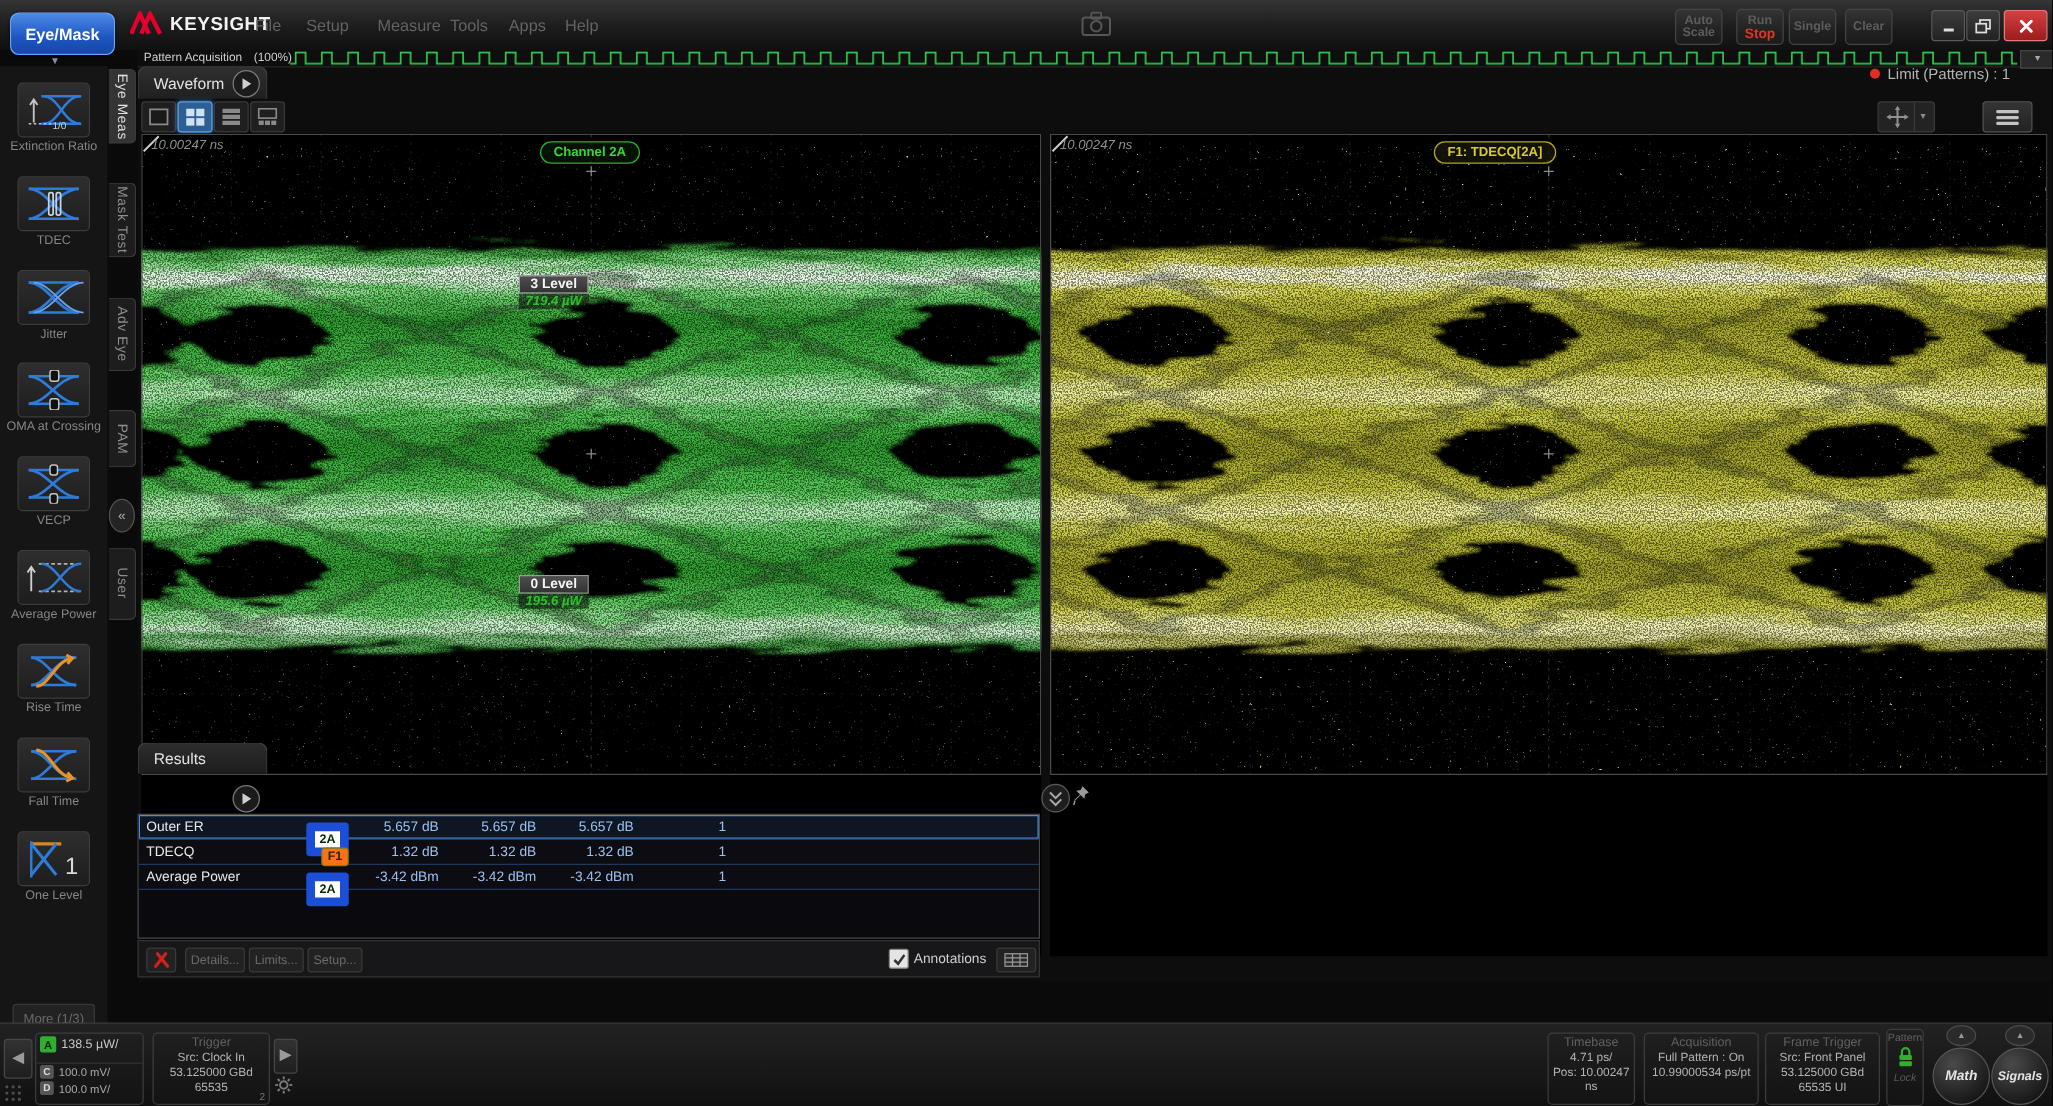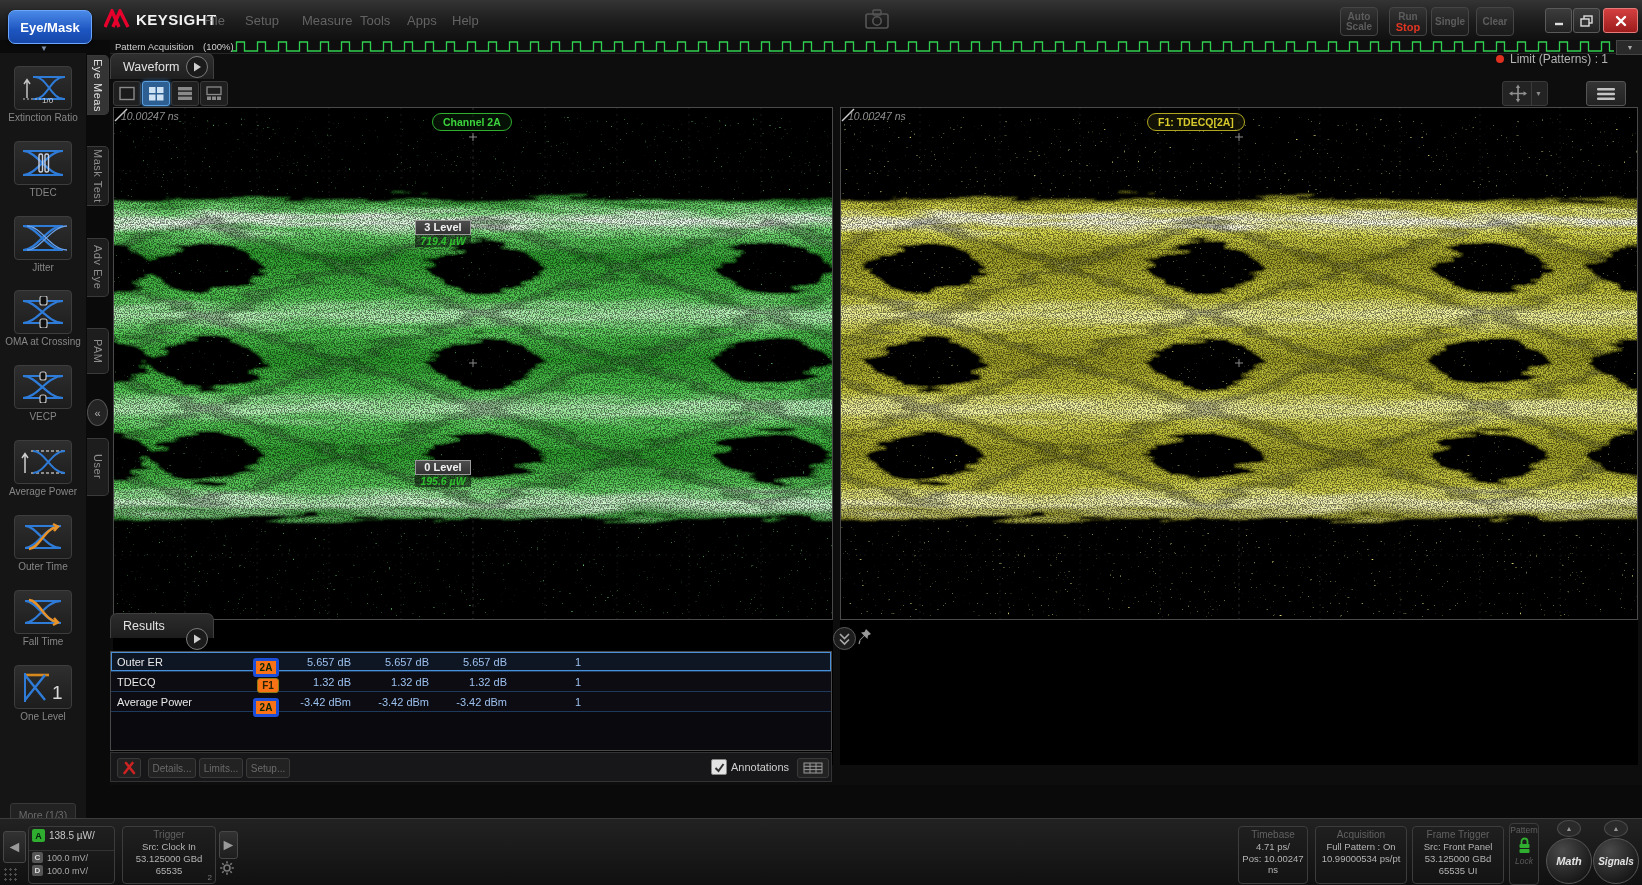--- a/index.html
+++ b/index.html
@@ -43,34 +43,34 @@
   
   .panel{position:absolute;top:107px;height:658px;background:#000;}
   .stamp{position:absolute;left:8px;top:3px;font-size:10.5px;font-style:italic;color:#8f8f8f;}
   .pill{position:absolute;top:6px;padding:2px 10px;border-radius:10px;font-weight:bold;font-size:10.5px;}
   .pill.green{left:319px;color:#3cd43c;border:1px solid #2fae2f;background:rgba(8,28,8,.6);}
   .pill.yellow{left:307px;color:#d6ca2c;border:1px solid #b0a620;background:rgba(30,28,8,.6);}
   .lvlbox{position:absolute;width:56px;text-align:center;}
   .lvlt{background:linear-gradient(#4e4e4e,#333);border:1px solid #9a9a9a;font-weight:bold;font-size:11px;color:#f4f4f4;line-height:13px;}
   .lvlv{background:rgba(8,8,8,.55);font-style:italic;font-weight:bold;font-size:10.5px;color:#2fc02f;line-height:12px;}
   
-  .restab{position:absolute;left:110px;top:613px;width:104px;height:25px;background:linear-gradient(#2c2c2c,#1d1d1d);border:1px solid #404040;border-bottom:none;border-radius:7px 7px 0 0;color:#e2e2e2;font-size:12.5px;display:flex;align-items:center;padding-left:12px;box-sizing:border-box;}
+  .restab{position:absolute;left:110px;top:594px;width:104px;height:25px;background:linear-gradient(#2c2c2c,#1d1d1d);border:1px solid #404040;border-bottom:none;border-radius:7px 7px 0 0;color:#e2e2e2;font-size:12.5px;display:flex;align-items:center;padding-left:12px;box-sizing:border-box;}
   .resbox{position:absolute;left:110px;top:651px;width:722px;height:100px;background:#0a0a0e;border:1px solid #484848;box-sizing:border-box;}
   .thead{display:flex;height:19px;background:#161616;border-bottom:1px solid #5a5a5a;font-size:11px;color:#9a9a9a;align-items:center;}
   .trow{display:flex;height:19px;font-size:11px;align-items:center;border-bottom:1px solid #1d3a5c;background:#0c0c12;}
   .trow.sel{box-shadow:inset 0 0 0 1px #4a90d9;background:#0e1624;}
   .c{box-sizing:border-box;}
   .c.name{width:172px;padding-left:6px;position:relative;color:#e8e8e8;}
   .thead .c{border-right:1px solid #4a4a4a;height:14px;line-height:14px;}
   .thead .c:last-child{border-right:none;}
   .c.v{width:78px;text-align:right;padding-right:10px;color:#9cc0ee;}
   .thead .c.v{color:#9a9a9a;}
   .c.fill{flex:1;}
   .badge{position:absolute;right:4px;top:2px;width:20px;height:13px;border-radius:3px;font-size:10px;font-weight:bold;display:flex;align-items:center;justify-content:center;}
-  .badge.g{background:#f97316;color:#062806;border:3px solid #1d4ed8;}
+  .badge.g{background:#ffffff;color:#062806;border:7px solid #1d4ed8;}
   .badge.y{background:#f97316;color:#2a2304;border:1px solid #8a7a14;}
   .resfoot{position:absolute;left:110px;top:752px;width:722px;height:30px;background:#17171a;border:1px solid #333;box-sizing:border-box;}
   .fbtn{position:absolute;top:5px;height:18px;background:#222;border:1px solid #3a3a3a;border-radius:3px;color:#6a6a6a;font-size:10px;display:flex;align-items:center;justify-content:center;}
   .annlbl{position:absolute;left:620px;top:8px;font-size:11px;color:#cfcfcf;}
   .chkbox{position:absolute;left:600px;top:6px;width:14px;height:14px;background:#e4e4e4;border:1px solid #888;border-radius:2px;display:flex;align-items:center;justify-content:center;}
   .chev2{position:absolute;left:833px;top:627px;width:21px;height:21px;border:1px solid #5a5a5a;border-radius:50%;background:#1d1d1d;display:flex;align-items:center;justify-content:center;}
   .pinicon{position:absolute;left:858px;top:628px;}
   
   .statusbar{position:absolute;left:0;top:818px;width:1642px;height:67px;background:linear-gradient(#222,#101010);border-top:1px solid #3c3c3c;}
   .sbox{position:absolute;top:7px;height:58px;background:linear-gradient(#1f1f1f,#131313);border:1px solid #3c3c3c;border-radius:4px;text-align:center;color:#b4b4b4;font-size:9.5px;box-sizing:border-box;overflow:hidden;}
@@ -236,21 +236,21 @@
       <div class="sblbl">Average Power</div>
     </div>
     <div class="sbitem" style="top:462px">
       <div class="sbicon">
         <svg width="48" height="32">
           <path d="M6 5 H42 M6 27 H42" stroke="#2e7bd8" stroke-width="2"></path>
           <path d="M6 5 C18 5 26 27 42 27 M6 27 C18 27 26 5 42 5" fill="none" stroke="#2e7bd8" stroke-width="2.2"></path>
           <path d="M10 28 C20 28 26 7 38 6 M34 3 L39 5.5 L35 10" fill="none" stroke="#e8922a" stroke-width="2.4"></path>
         </svg>
       </div>
-      <div class="sblbl">Outer Time</div>
+      <div class="sblbl">Rise Time</div>
     </div>
     <div class="sbitem" style="top:537px">
       <div class="sbicon">
         <svg width="48" height="32">
           <path d="M6 5 H42 M6 27 H42" stroke="#2e7bd8" stroke-width="2"></path>
           <path d="M6 5 C18 5 26 27 42 27 M6 27 C18 27 26 5 42 5" fill="none" stroke="#2e7bd8" stroke-width="2.2"></path>
           <path d="M10 4 C20 4 26 25 38 26 M34 29 L39 26.5 L35 22" fill="none" stroke="#e8922a" stroke-width="2.4"></path>
         </svg>
       </div>
       <div class="sblbl">Fall Time</div>

